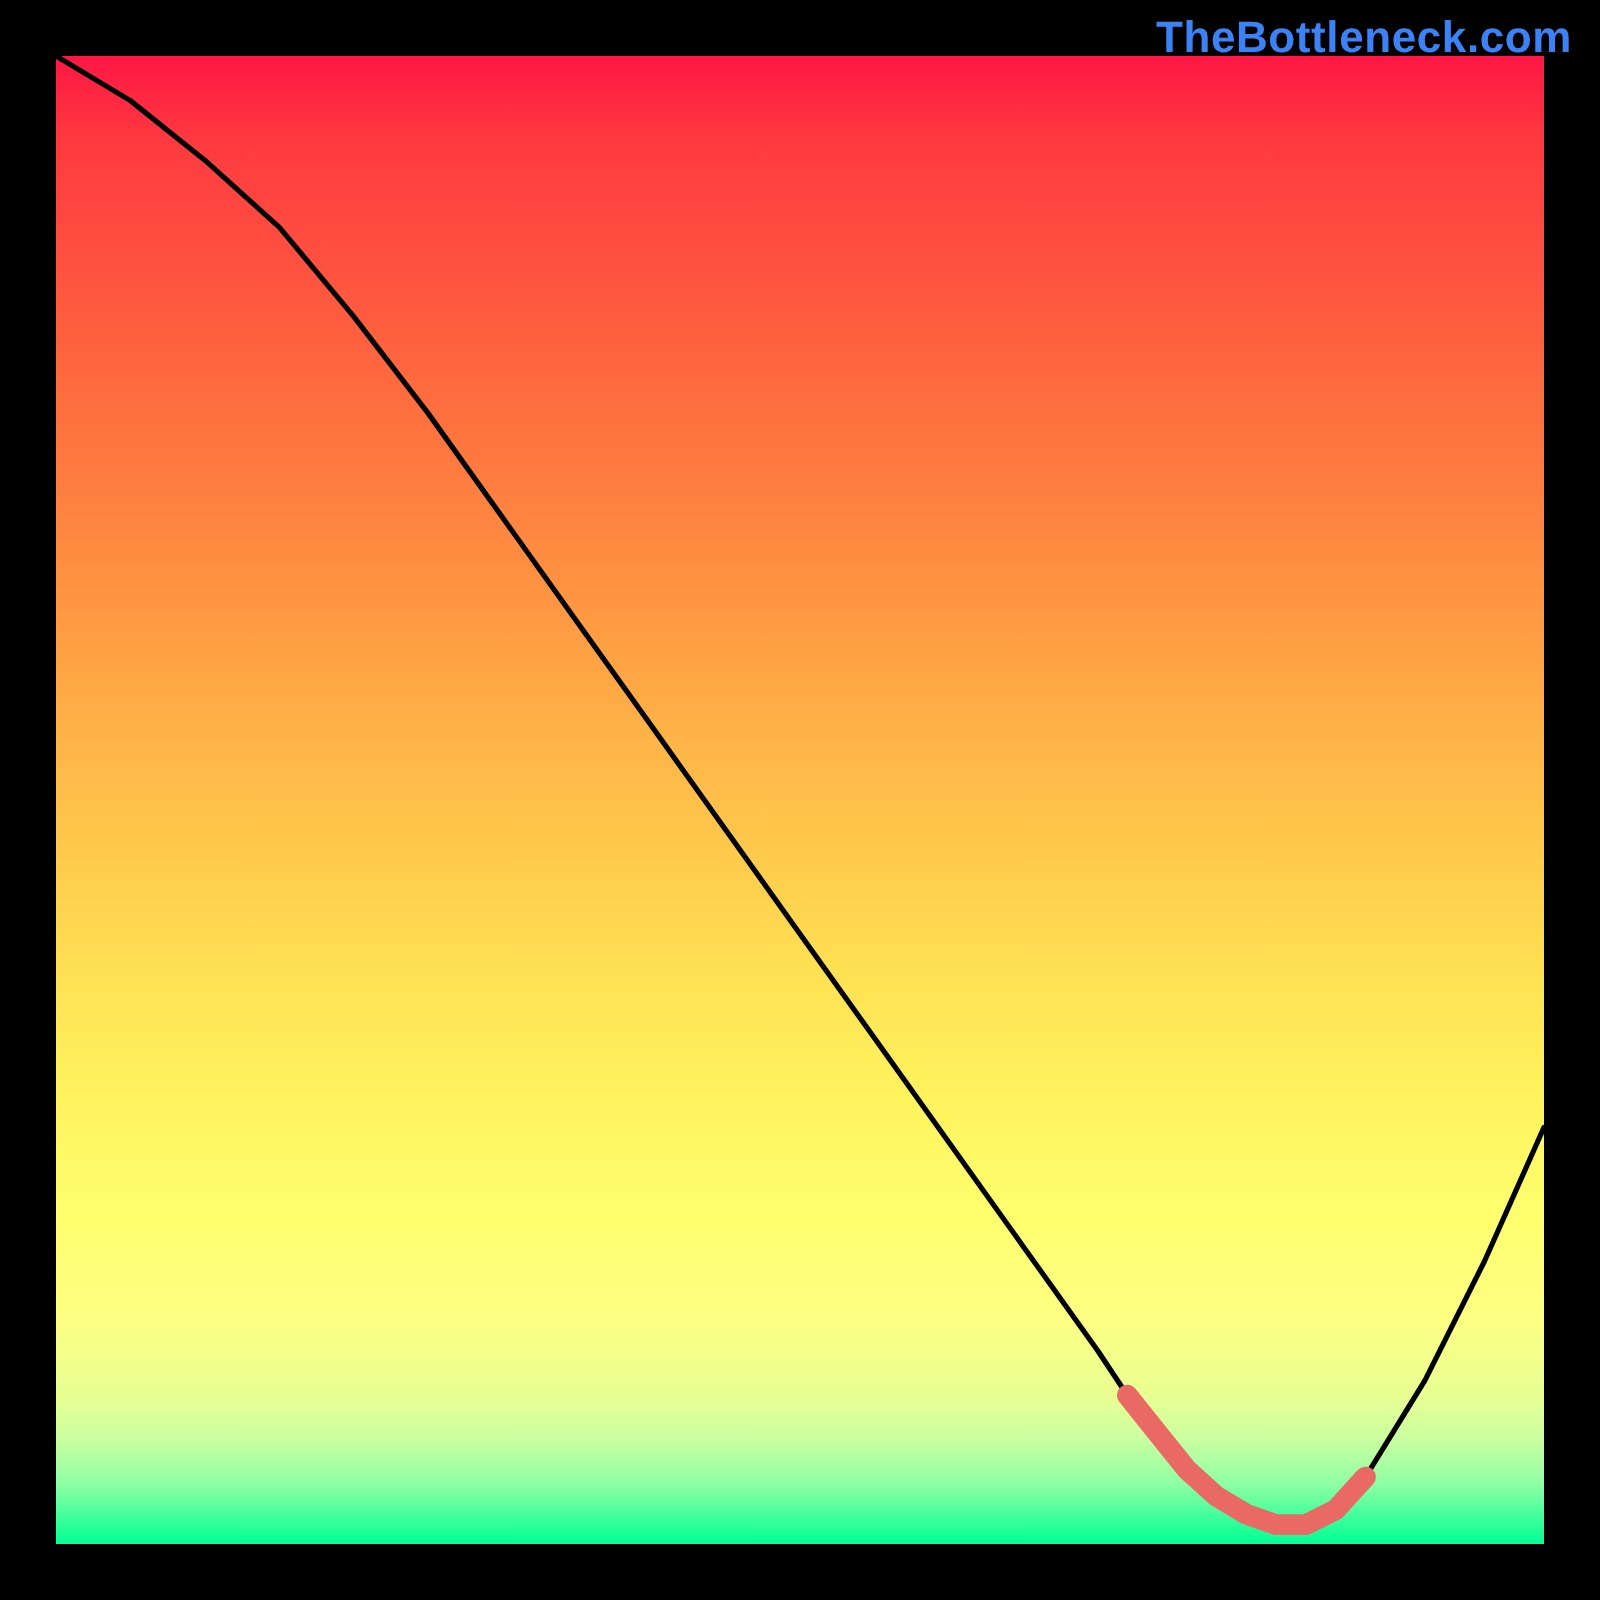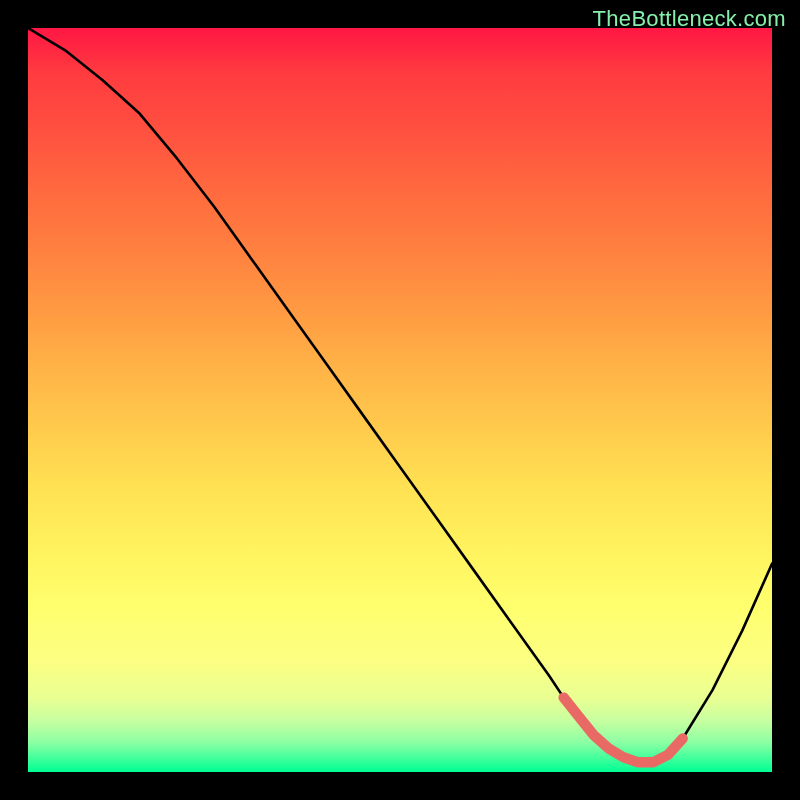--- a/index.html
+++ b/index.html
@@ -14,23 +14,23 @@
   .stage {
     position: relative;
     width: 800px;
     height: 800px;
     background: #000;
   }
   .watermark {
     position: absolute;
     top: 6px;
     right: 14px;
-    color: #86efac;
+    color: #3b82f6;
     font-size: 22px;
-    font-weight: 400;
+    font-weight: 700;
     letter-spacing: 0.3px;
     z-index: 10;
     user-select: none;
   }
   .plot {
     position: absolute;
     left: 28px;
     top: 28px;
     width: 744px;
     height: 744px;

